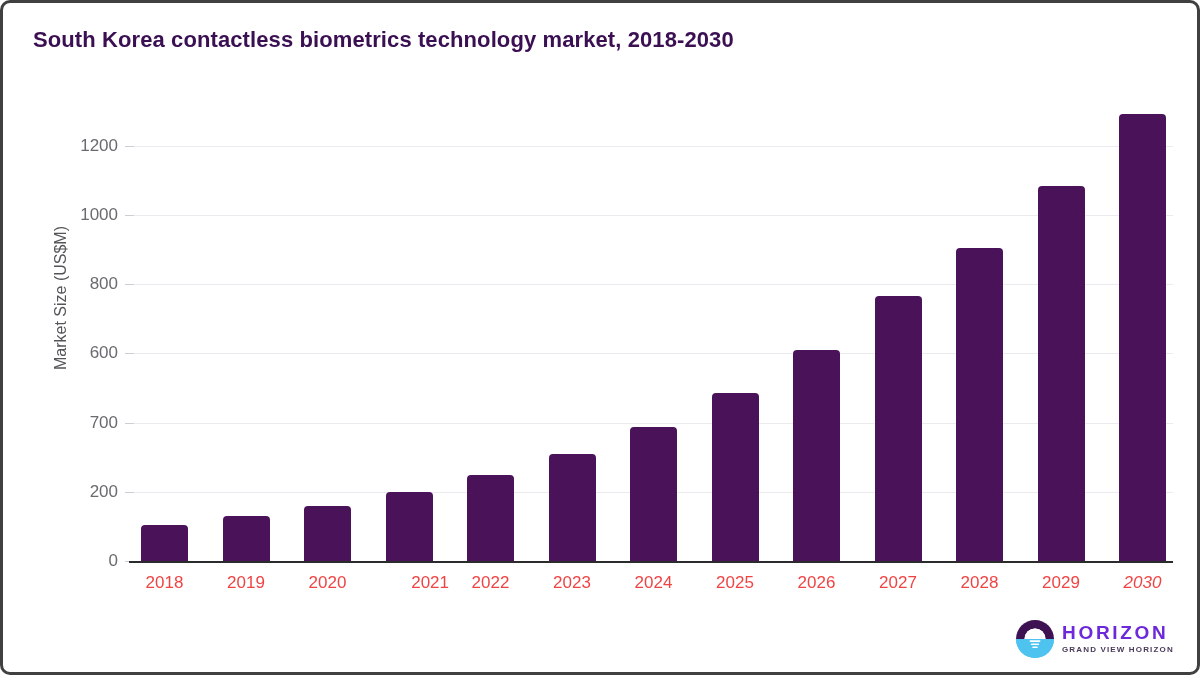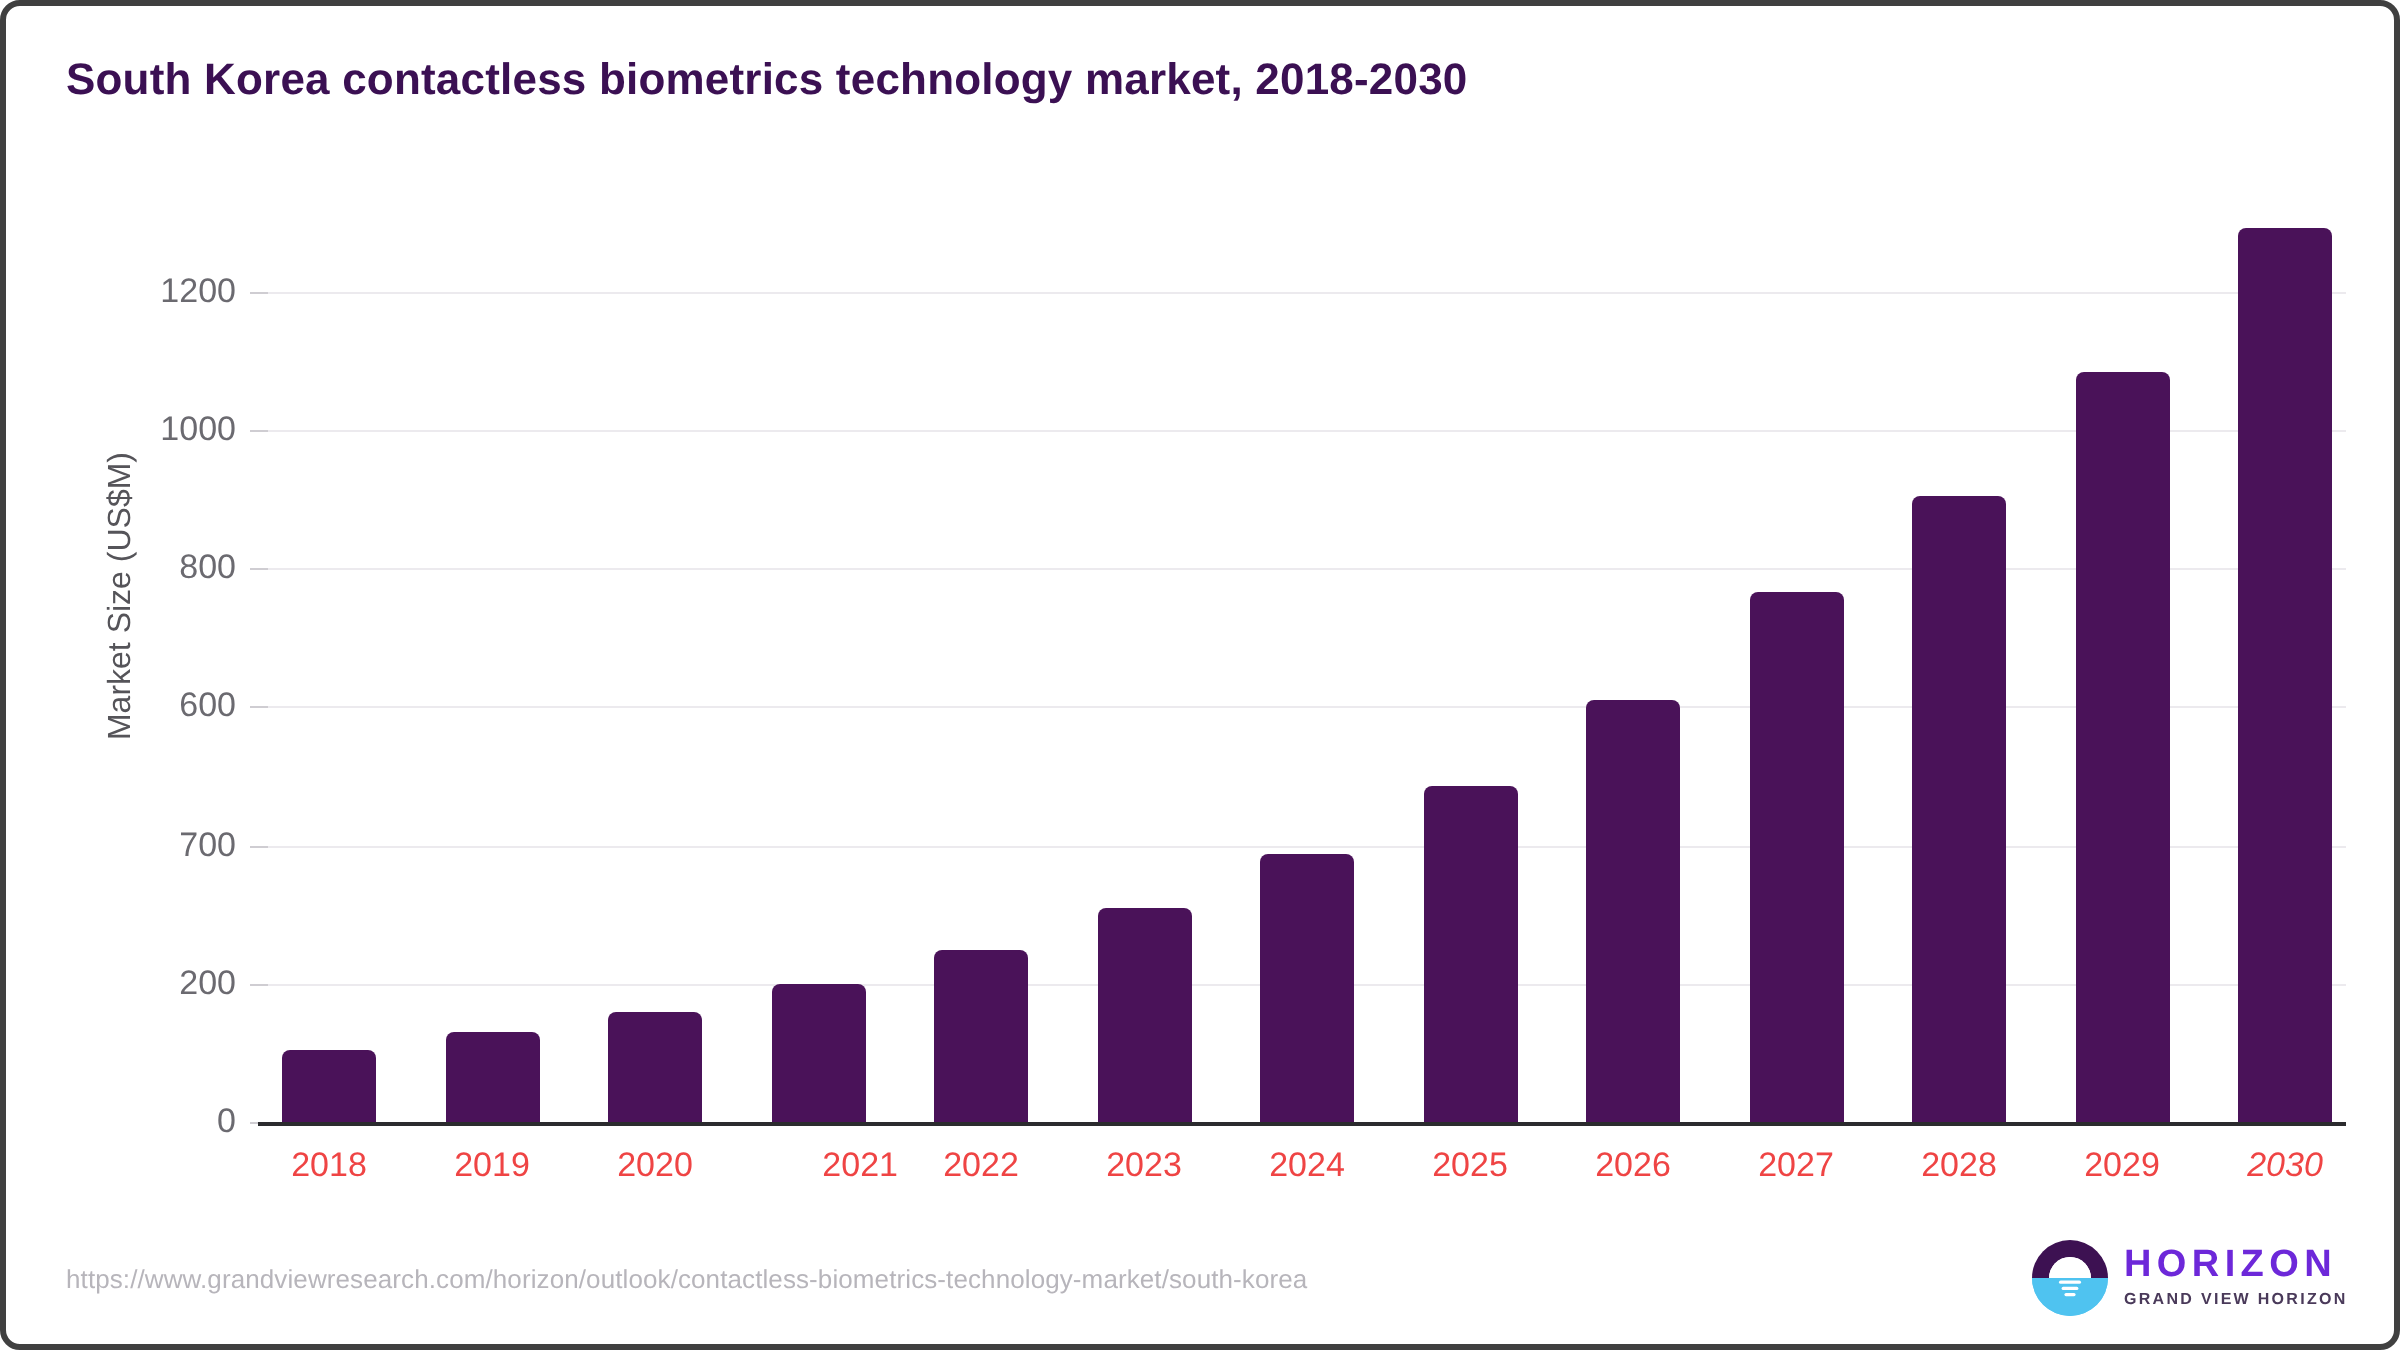--- a/index.html
+++ b/index.html
@@ -206,21 +206,20 @@
         <div class="x-tick-label" style="left: 610.5px;">2024</div>
         <div class="x-tick-label" style="left: 692px;">2025</div>
         <div class="x-tick-label" style="left: 773.5px;">2026</div>
         <div class="x-tick-label" style="left: 855px;">2027</div>
         <div class="x-tick-label" style="left: 936.5px;">2028</div>
         <div class="x-tick-label" style="left: 1018px;">2029</div>
         <div class="x-tick-label" style="left: 1099.5px; font-style: italic;">2030</div>
       </div>
   </div>
 
-  <div id="footer-url">https://www.grandviewresearch.com/horizon/outlook/contactless-biometrics-technology-market/south-korea</div>
 
   <div id="logo">
     <svg id="logo-mark" viewBox="0 0 40 40">
       <defs>
         <clipPath id="circClip">
             <circle cx="20" cy="20" r="19"></circle>
           </clipPath>
       </defs>
       <g clip-path="url(#circClip)">
         <rect x="0" y="0" width="40" height="20" fill="#3d1152"></rect>

